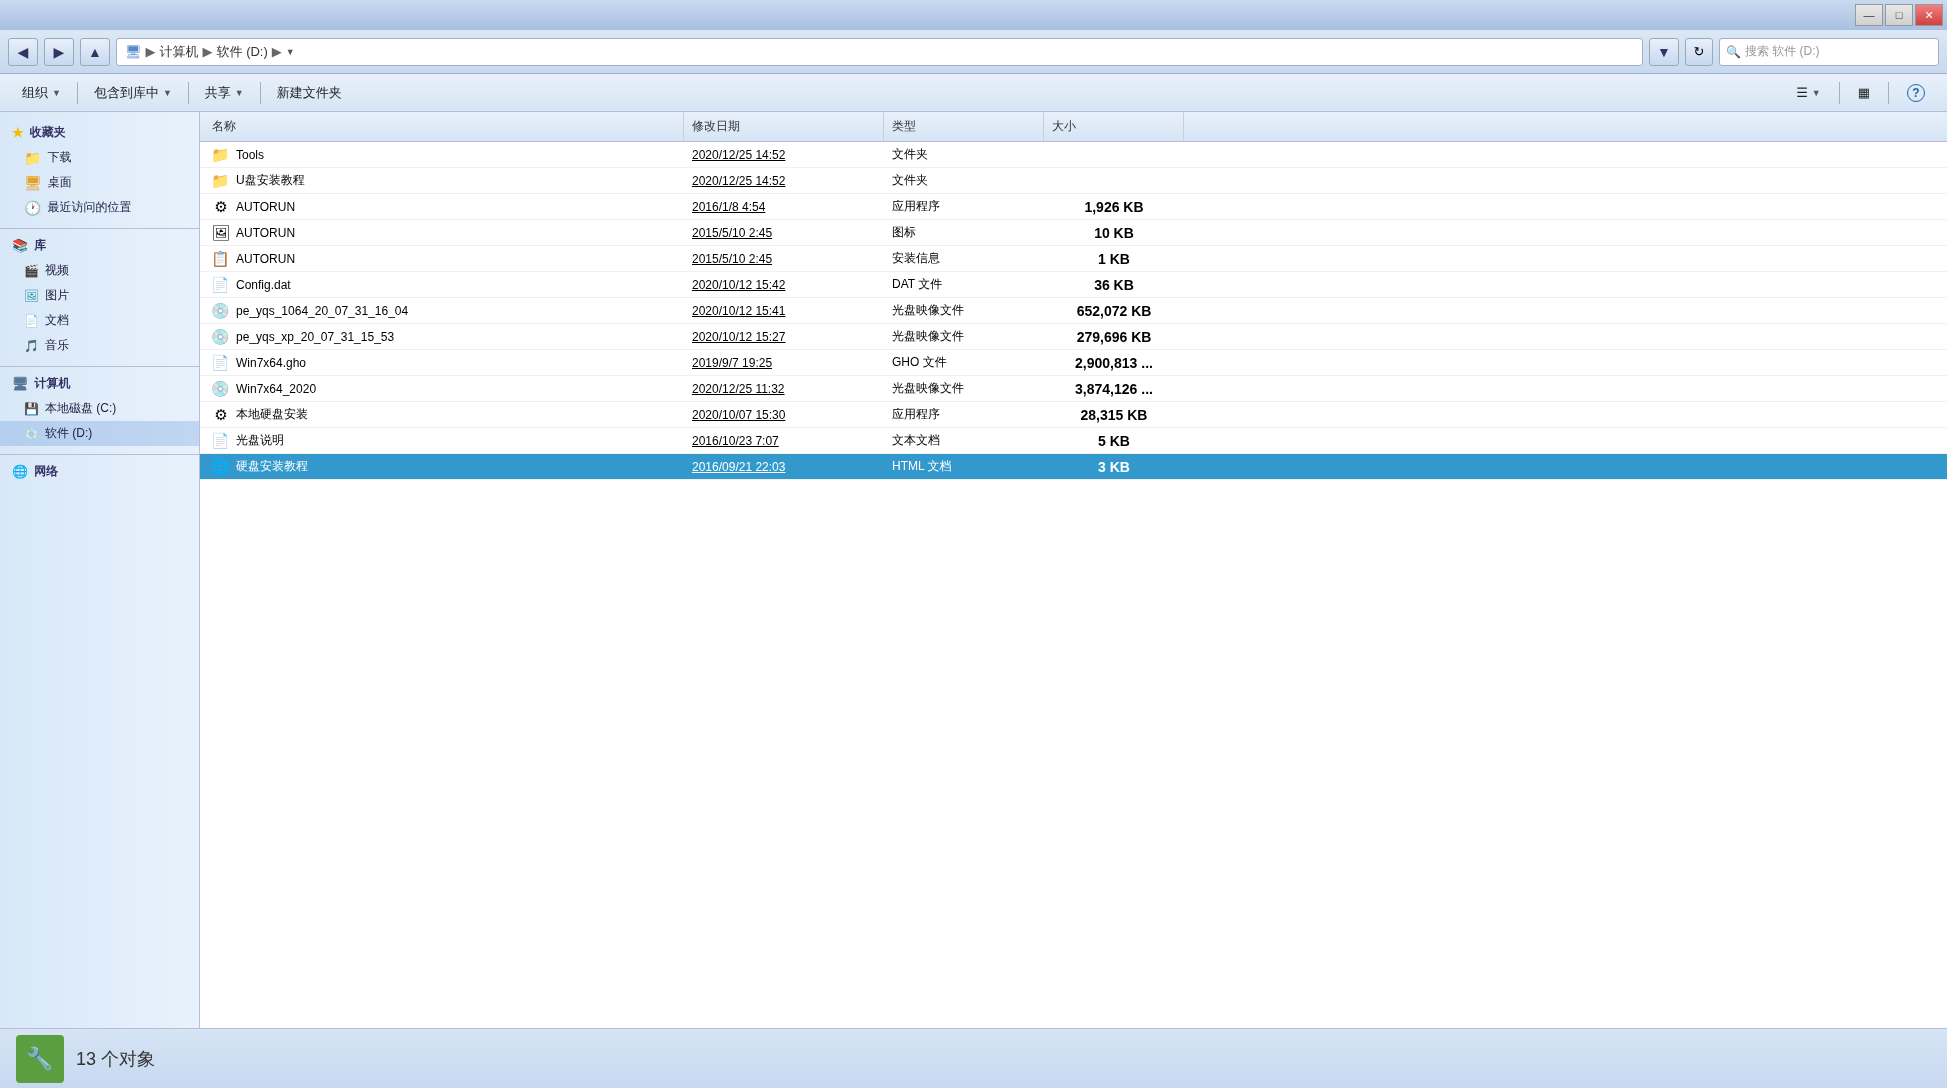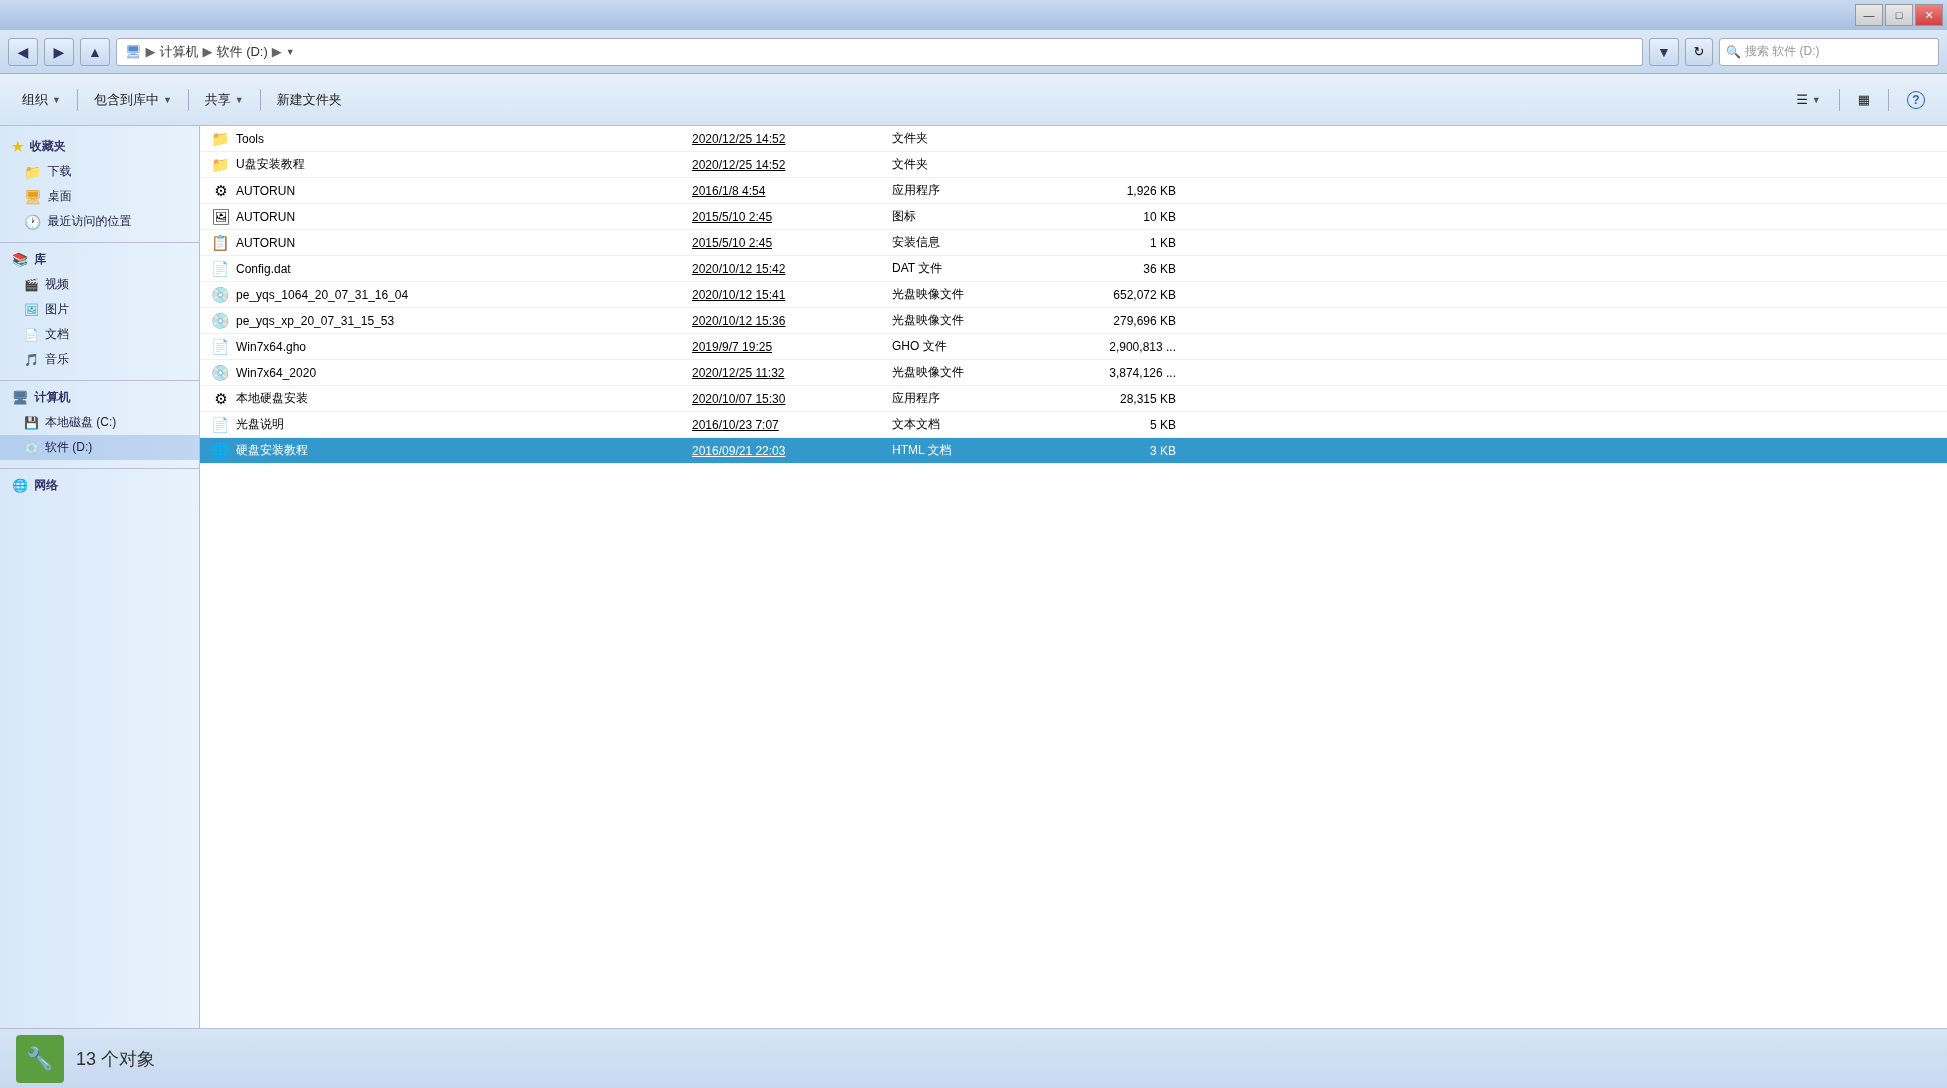--- a/index.html
+++ b/index.html
@@ -101,21 +101,21 @@
       display: flex;
       align-items: center;
       padding: 0 6px;
       gap: 4px;
       color: #999;
       font-size: 12px;
     }
 
     
     .toolbar {
-      height: 52px;
+      height: 38px;
       background: linear-gradient(to bottom, #e8f0fa, #d5e5f5);
       display: flex;
       align-items: center;
       padding: 0 12px;
       gap: 2px;
       flex-shrink: 0;
       border-bottom: 1px solid #bbd;
     }
     .toolbar-btn {
       height: 28px;
@@ -234,21 +234,21 @@
       display: flex;
       align-items: center;
       gap: 6px;
       padding: 0 8px;
       font-size: 12px;
       overflow: hidden;
       white-space: nowrap;
     }
     .file-row .col-date { font-size: 12px; padding: 0 8px; text-decoration: underline; }
     .file-row .col-type { font-size: 12px; padding: 0 8px; }
-    .file-row .col-size { font-size: 12px; padding: 0 8px; text-align: right; }
+    .file-row .col-size { font-size: 14px; padding: 0 8px; text-align: center; font-weight: bold; }
     .file-icon { width: 18px; height: 18px; display: flex; align-items: center; justify-content: center; font-size: 14px; flex-shrink: 0; }
 
     
     .status-bar {
       height: 60px;
       background: linear-gradient(to bottom, #d5e5f5, #c8d8f0);
       border-top: 1px solid #bbd;
       display: flex;
       align-items: center;
       padding: 0 16px;
@@ -410,20 +410,26 @@
       <div class="sidebar-header">
         <span class="icon-net">🌐</span>
         <span>网络</span>
       </div>
     </div>
 
   </div>
 
   <div class="file-list-container">
 
+    <div class="file-list-header">
+      <div class="col-header col-name">名称</div>
+      <div class="col-header col-date">修改日期</div>
+      <div class="col-header col-type">类型</div>
+      <div class="col-header col-size">大小</div>
+    </div>
 
     <div class="file-list" id="file-list">
     <div class="file-row">
     <div class="col-name">
       <span class="file-icon" style="font-size:15px">📁</span>
       <span>Tools</span>
     </div>
     <div class="col-date">2020/12/25 14:52</div>
     <div class="col-type">文件夹</div>
     <div class="col-size"></div>
@@ -480,21 +486,21 @@
     </div>
     <div class="col-date">2020/10/12 15:41</div>
     <div class="col-type">光盘映像文件</div>
     <div class="col-size">652,072 KB</div>
   </div>
         <div class="file-row">
     <div class="col-name">
       <span class="file-icon" style="font-size:15px">💿</span>
       <span>pe_yqs_xp_20_07_31_15_53</span>
     </div>
-    <div class="col-date">2020/10/12 15:36</div>
+    <div class="col-date">2020/10/12 15:27</div>
     <div class="col-type">光盘映像文件</div>
     <div class="col-size">279,696 KB</div>
   </div>
         <div class="file-row">
     <div class="col-name">
       <span class="file-icon" style="font-size:15px">📄</span>
       <span>Win7x64.gho</span>
     </div>
     <div class="col-date">2019/9/7 19:25</div>
     <div class="col-type">GHO 文件</div>

